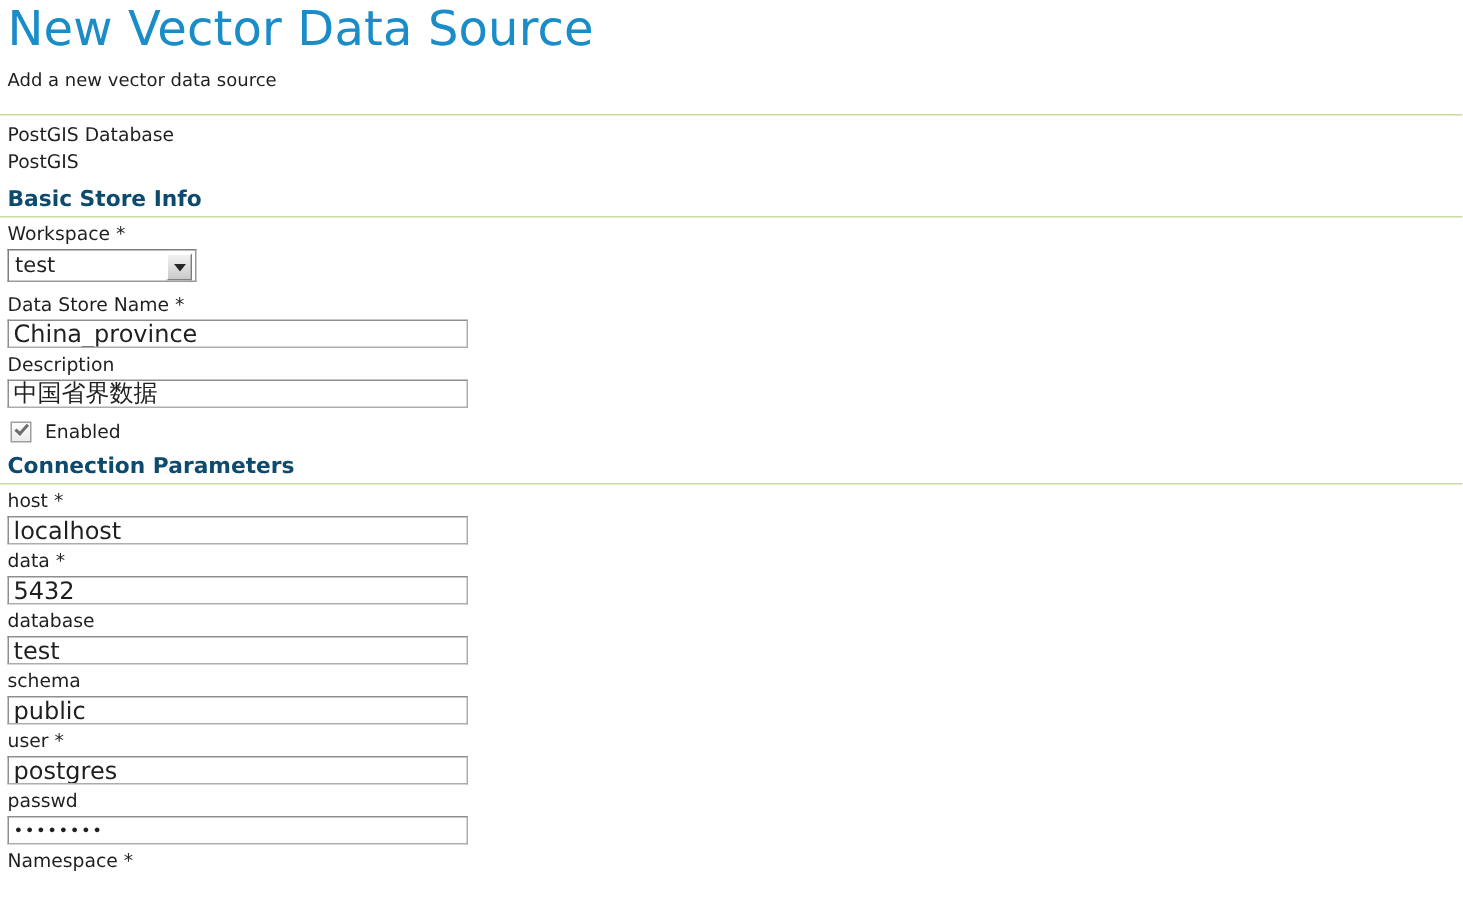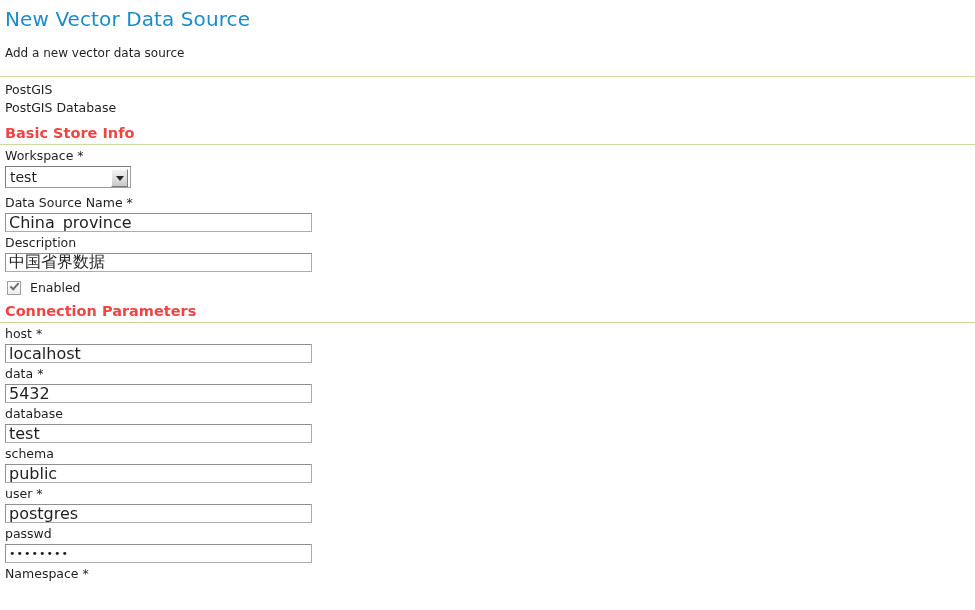--- a/index.html
+++ b/index.html
@@ -16,21 +16,21 @@
   .page {
     position: relative;
     width: 975px;
     height: 610px;
     padding: 0;
   }
 
   
   .page-title {
     color: #1a8cc8;
-    font-size: 20px;
+    font-size: 32px;
     font-weight: normal;
     line-height: 28px;
     margin: 0;
     padding: 5px 0 0 5px;
     letter-spacing: 0.1px;
   }
 
   .page-subtitle {
     color: #1f1f1f;
     font-size: 12px;
@@ -58,21 +58,21 @@
     line-height: 18px;
   }
 
   
   .section {
     padding: 0;
   }
   .section-heading {
     font-size: 14.5px;
     font-weight: bold;
-    color: #ef4444;
+    color: #0c4a6e;
     padding: 7px 0 2px 5px;
     line-height: 18px;
     margin: 0;
   }
   .section-heading-rule {
     width: 975px;
     height: 1px;
     background: #c9dca0;
   }
 
@@ -190,22 +190,22 @@
 
 <div class="page">
 
   <h1 class="page-title">New Vector Data Source</h1>
 
   <div class="page-subtitle">Add a new vector data source</div>
 
   <div class="hrule rule-top"></div>
 
   <div class="store-type">
+    <div class="line">PostGIS Database</div>
     <div class="line">PostGIS</div>
-    <div class="line">PostGIS Database</div>
   </div>
 
   <div class="section">
     <div class="section-heading">Basic Store Info</div>
     <div class="section-heading-rule"></div>
 
     <div class="field">
       <span class="field-label">
         <span>Workspace</span>
         <span class="req">*</span>
@@ -215,21 +215,21 @@
           <span>test</span>
           <span class="select-arrow-btn">
               <span class="tri"></span>
             </span>
         </div>
       </div>
     </div>
 
     <div class="field">
       <span class="field-label">
-        <span>Data Source Name</span>
+        <span>Data Store Name</span>
         <span class="req">*</span>
       </span>
       <input class="text-input" type="text" value="China_province" style="">
     </div>
 
     <div class="field">
       <span class="field-label">
         <span>Description</span>
         <span class="req"></span>
       </span>

